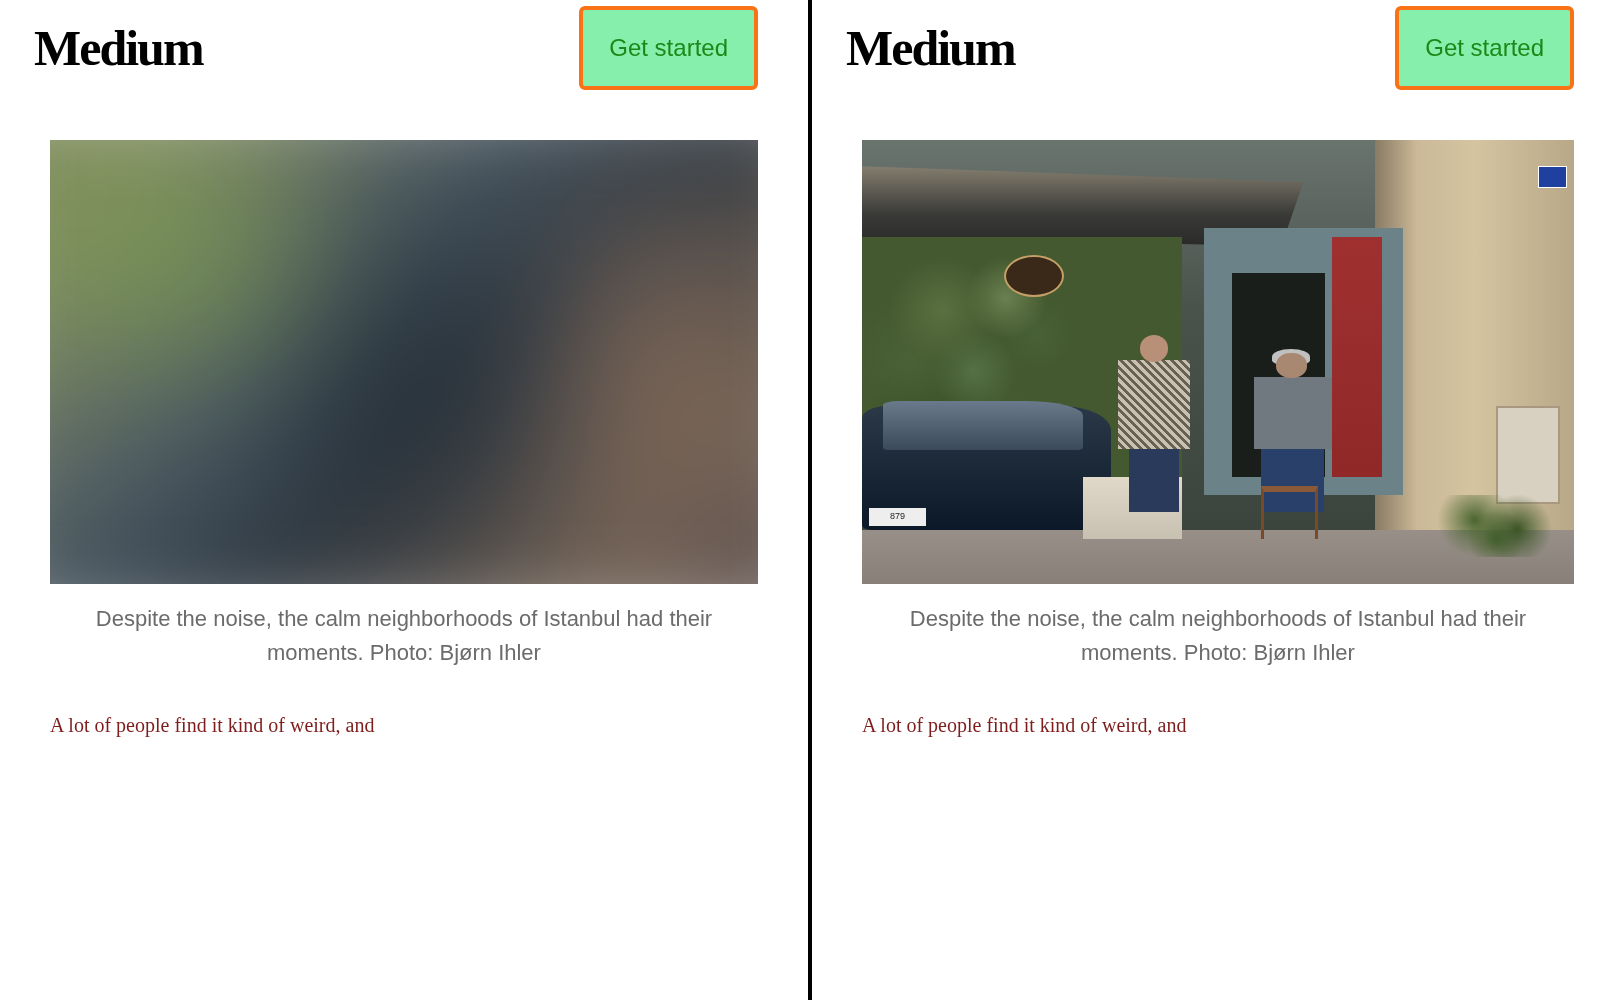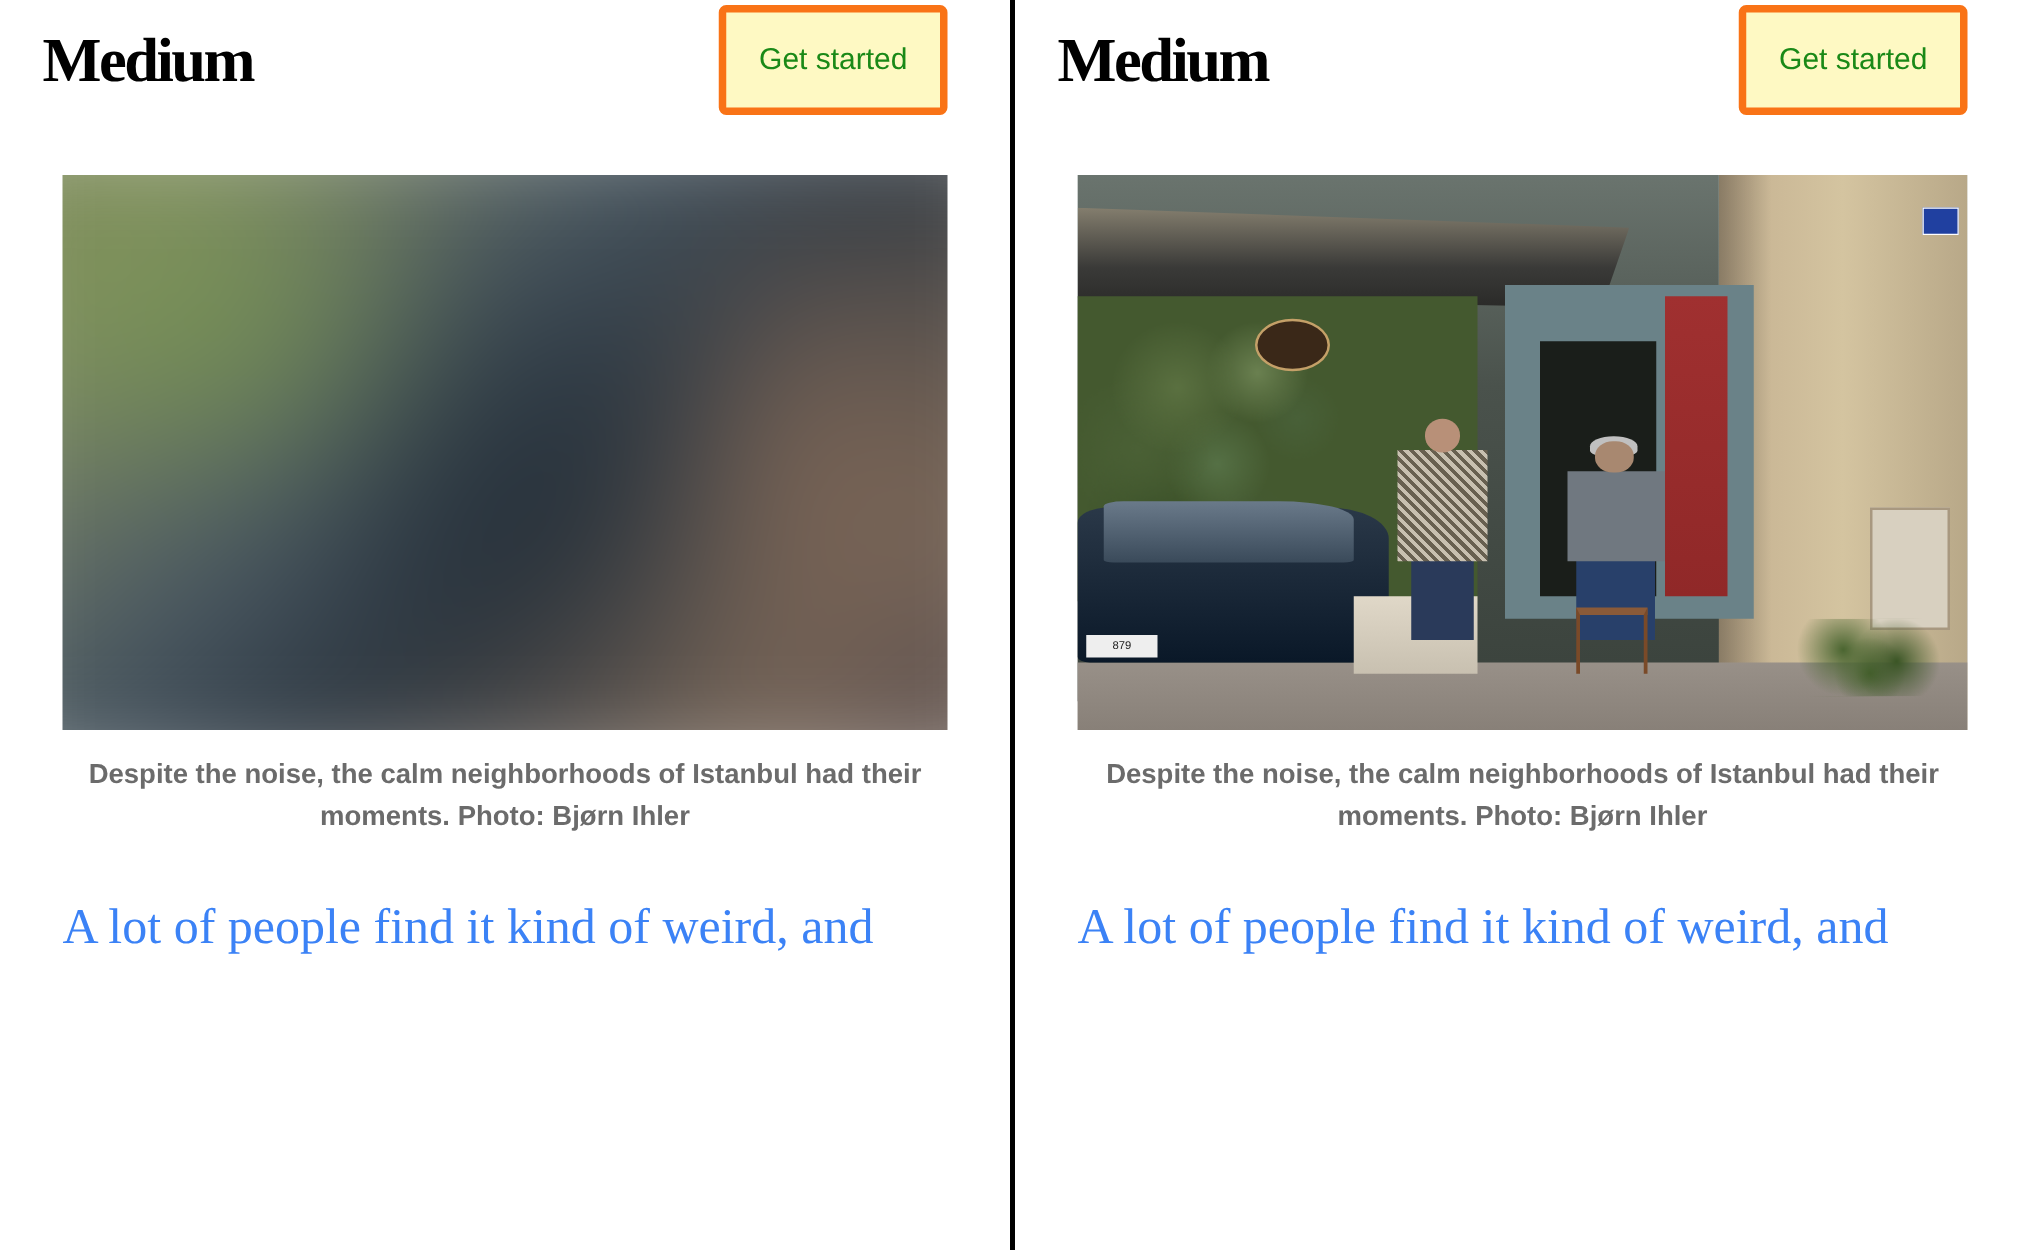--- a/index.html
+++ b/index.html
@@ -35,23 +35,23 @@
       z-index: 10;
     }
     .logo {
       font-family: Georgia, 'Times New Roman', serif;
       font-weight: 900;
       font-size: 50px;
       letter-spacing: -2px;
       color: #000;
     }
     .get-started {
-      border: 6px solid #f97316;
+      border: 4px solid #f97316;
       color: #1a8917;
-      background: #fef9c3;
+      background: #86efac;
       padding: 24px 26px;
       font-size: 24px;
       font-family: -apple-system, BlinkMacSystemFont, 'Segoe UI', sans-serif;
       border-radius: 6px;
       cursor: pointer;
     }
     .content {
       padding-top: 0;
     }
     .body-text {
@@ -193,26 +193,25 @@
         radial-gradient(circle at 60% 55%, #3a5525 0%, transparent 38%),
         radial-gradient(circle at 45% 70%, #44602c 0%, transparent 32%);
     }
     .caption {
       font-family: -apple-system, BlinkMacSystemFont, 'Segoe UI', sans-serif;
       font-size: 22px;
       line-height: 1.55;
       color: #6b6b6b;
       text-align: center;
       padding: 0 18px;
-      font-weight: bold;
     }
     .body-text-2 {
-      font-size: 40px;
+      font-size: 20px;
       line-height: 1.55;
-      color: #3b82f6;
+      color: #7f1d1d;
     }
   </style>
 </head>
 <body>
 
 <div class="panel panel-left">
   <div class="header">
     <div class="logo">Medium</div>
     <button class="get-started">Get started</button>
   </div>

